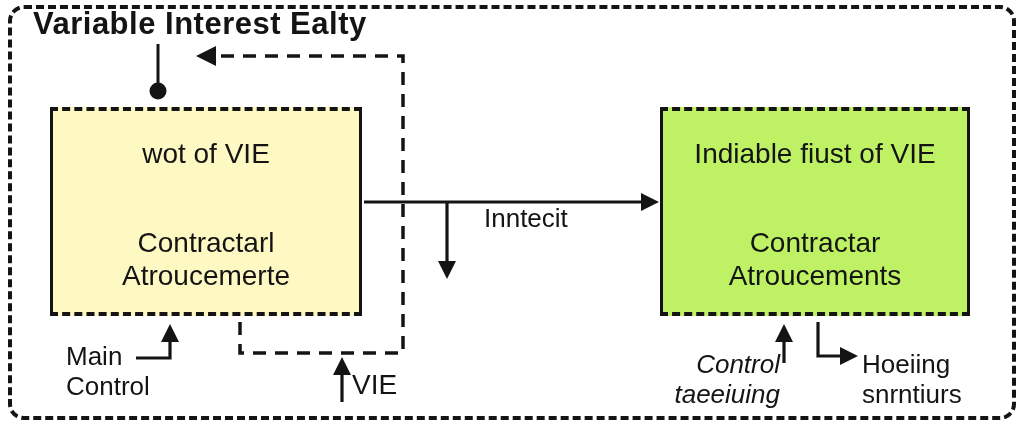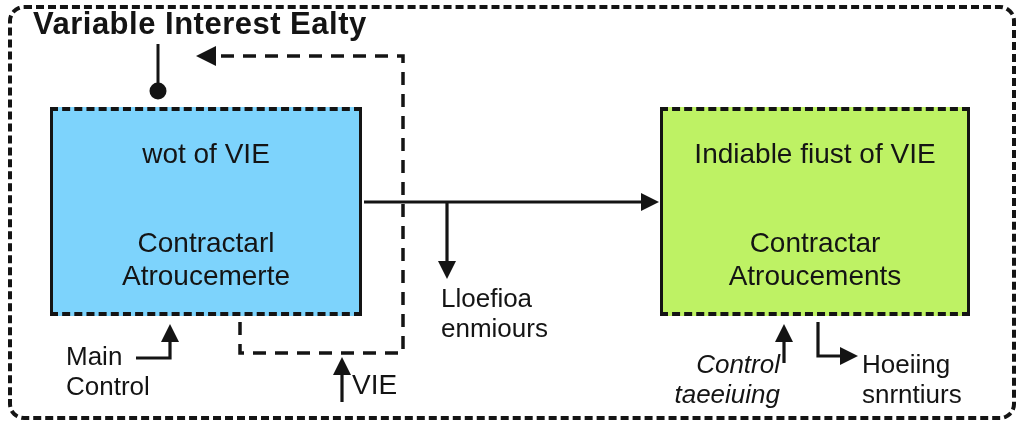--- a/index.html
+++ b/index.html
@@ -123,35 +123,34 @@
       <line x1="784" y1="363" x2="784" y2="336" stroke="#141414" stroke-width="3.2"></line>
       <polygon points="784,324 775,342 793,342" fill="#141414"></polygon>
     </g>
 
     <g>
       <path d="M818 322 L818 356 L844 356" fill="none" stroke="#141414" stroke-width="3.2"></path>
       <polygon points="858,356 840,347 840,365" fill="#141414"></polygon>
     </g>
   </svg>
 
-  <div class="entity-box left" style="background: #7dd3fc;">
+  <div class="entity-box left" style="background: #fef9c3;">
     <div class="box-top-text">wot of VIE</div>
     <div class="box-bottom-text">Contractarl
 Atroucemerte</div>
   </div>
 
   <div class="entity-box right" style="background: #bef264;">
     <div class="box-top-text">Indiable fiust of VIE</div>
     <div class="box-bottom-text">Contractar
 Atroucements</div>
   </div>
 
+  <div class="flow-label lbl-interest">Inntecit</div>
 
-  <div class="flow-label lbl-losses">Lloefioa
-enmiours</div>
 
   <div class="flow-label lbl-main-entity">Main
 Control</div>
 
   <div class="flow-label lbl-vie">VIE</div>
 
 
   <div class="flow-label lbl-control">Control
 taeeiuing</div>
 

